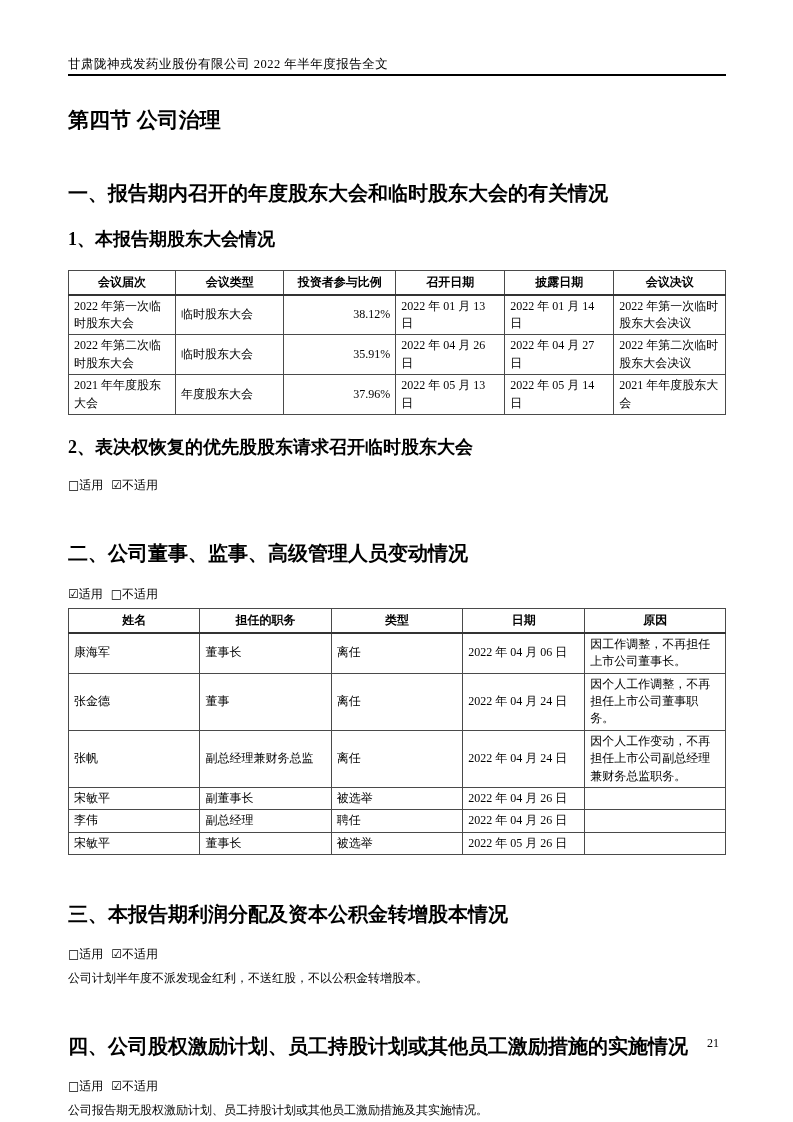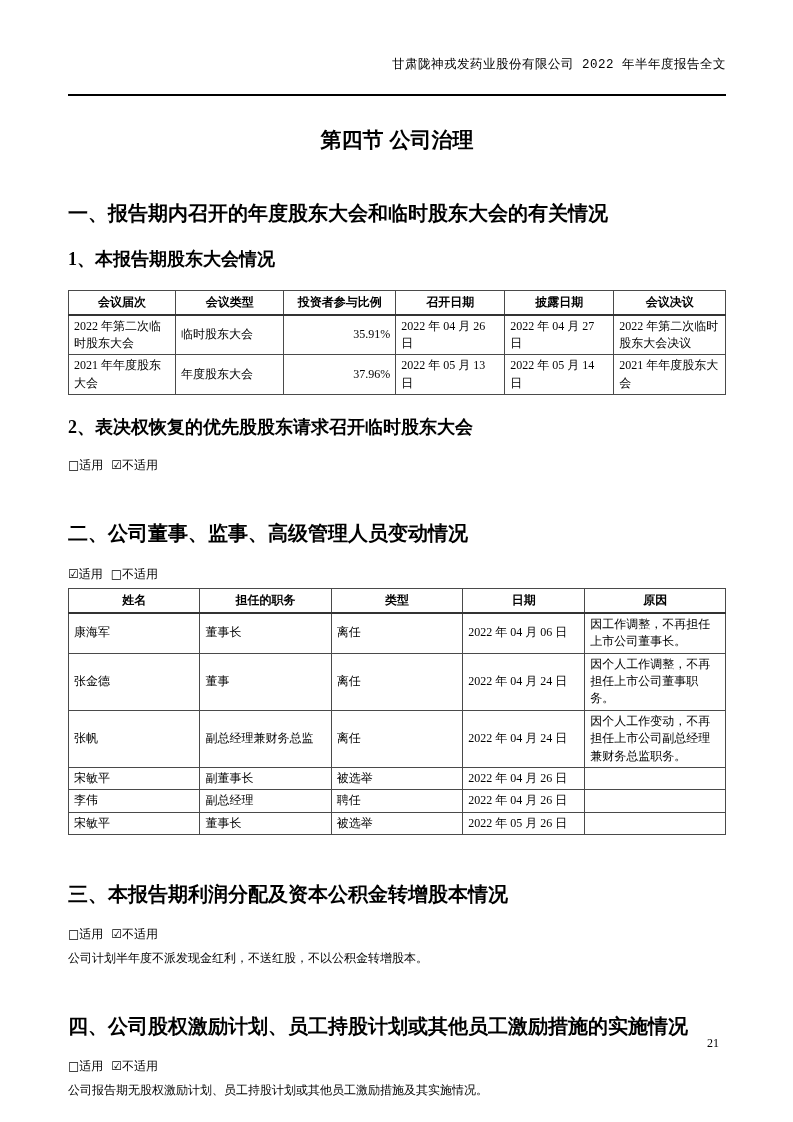--- a/index.html
+++ b/index.html
@@ -10,30 +10,28 @@
     height: 1122px;
     margin: 0 auto;
     background: #ffffff;
     color: #000;
     font-family: "Liberation Serif", "DejaVu Serif", serif;
     font-size: 12px;
     overflow: hidden;
   }
   .content { padding: 56px 67px 0 68px; }
   .doc-header {
-    text-align: right;
     font-size: 12.5px;
     letter-spacing: 0.5px;
-    padding-bottom: 21px;
+    padding-bottom: 1px;
     border-bottom: 2px solid #000;
-    font-family: Liberation Mono, monospace;
   }
   .doc-title {
     margin-top: 30px;
-    text-align: center;
+    text-align: left;
     font-family: "Liberation Sans", "DejaVu Sans", sans-serif;
     font-weight: bold;
     font-size: 21px;
   }
   .sec-heading {
     margin-top: 46px;
     font-family: Liberation Sans, sans-serif;
     font-weight: bold;
     font-size: 20px;
   }
@@ -110,20 +108,28 @@
           <th>会议届次</th>
           <th>会议类型</th>
           <th>投资者参与比例</th>
           <th>召开日期</th>
           <th>披露日期</th>
           <th>会议决议</th>
         </tr>
       </thead>
       <tbody>
         <tr>
+          <td>2022 年第一次临时股东大会</td>
+          <td>临时股东大会</td>
+          <td class="num">38.12%</td>
+          <td>2022 年 01 月 13 日</td>
+          <td>2022 年 01 月 14 日</td>
+          <td>2022 年第一次临时股东大会决议</td>
+        </tr>
+        <tr>
           <td>2022 年第二次临时股东大会</td>
           <td>临时股东大会</td>
           <td class="num">35.91%</td>
           <td>2022 年 04 月 26 日</td>
           <td>2022 年 04 月 27 日</td>
           <td>2022 年第二次临时股东大会决议</td>
         </tr>
         <tr>
           <td>2021 年年度股东大会</td>
           <td>年度股东大会</td>

